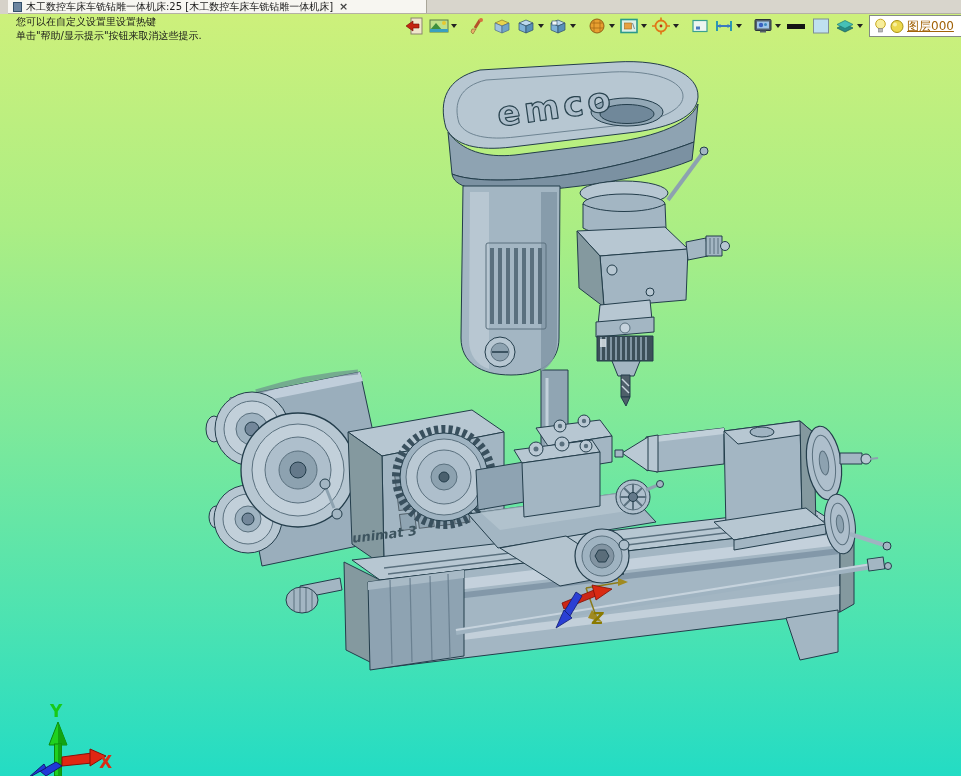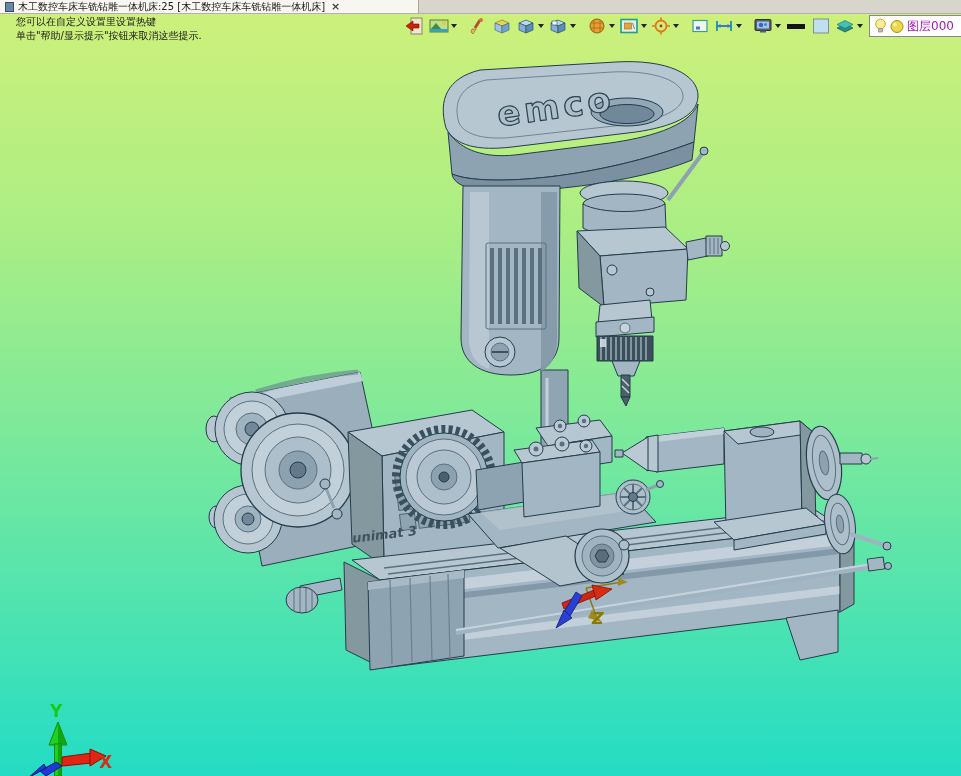--- a/index.html
+++ b/index.html
@@ -1,39 +1,39 @@
 <!DOCTYPE html>
 <html><head>
 <meta charset="utf-8">
 <style>
   html,body{margin:0;padding:0;}
   .screen{position:relative;width:961px;height:776px;overflow:hidden;
     background:#d6d2c9;font-family:"DejaVu Sans","Liberation Sans",sans-serif;}
   
-  .tabbar{position:absolute;top:0;left:0;right:0;height:13px;background:#d8d5cc;
+  .tabbar{position:absolute;top:0;left:8px;right:0;height:13px;background:#d8d5cc;
     border-bottom:1px solid #b5b1a4;display:flex;align-items:stretch;}
   .tab{background:#f7f6f1;border-right:1px solid #a9a699;display:flex;align-items:center;
     gap:4px;padding:0 5px;width:408px;overflow:hidden;white-space:nowrap;}
   .tab-icon{flex:none;width:7px;height:8px;background:#6d86a0;border:1px solid #33506a;}
   .tab-title{font-size:10px;color:#1d1d1d;overflow:hidden;}
   .tab-close{font-size:11px;font-weight:bold;color:#444;margin-left:2px;line-height:10px;}
   
   .viewport{position:absolute;top:14px;left:0;right:0;bottom:0;overflow:hidden;
     background:linear-gradient(180deg,#cdf07b 0%,#abee84 28%,#7ee99a 54%,#4de3b1 79%,#23dcc4 100%);}
   .hint{position:absolute;top:1px;left:16px;font-size:10px;line-height:14px;color:#161616;}
   
   .toolbar{position:absolute;top:1px;right:-22px;display:flex;align-items:center;height:22px;}
   .tb{display:flex;align-items:center;height:20px;padding:0 2px;cursor:default;}
   .tb svg{display:block;}
   .dd{width:0;height:0;border-left:3px solid transparent;border-right:3px solid transparent;
     border-top:4px solid #222;margin-left:2px;}
   .gap{width:7px;flex:none;}
   .combo{flex:none;display:flex;align-items:center;gap:3px;background:#fff;
     border:1px solid #848b84;height:20px;padding:0 4px;margin-left:4px;width:104px;}
-  .combo-label{font-size:12px;color:#a21caf;white-space:nowrap;}
+  .combo-label{font-size:12px;color:#a16207;white-space:nowrap;text-decoration:underline;}
   .scene{position:absolute;top:0;left:0;}
 </style>
 </head>
 <body>
 
 <div class="screen">
 
   <div class="tabbar">
     <div class="tab">
       <span class="tab-icon"></span>

